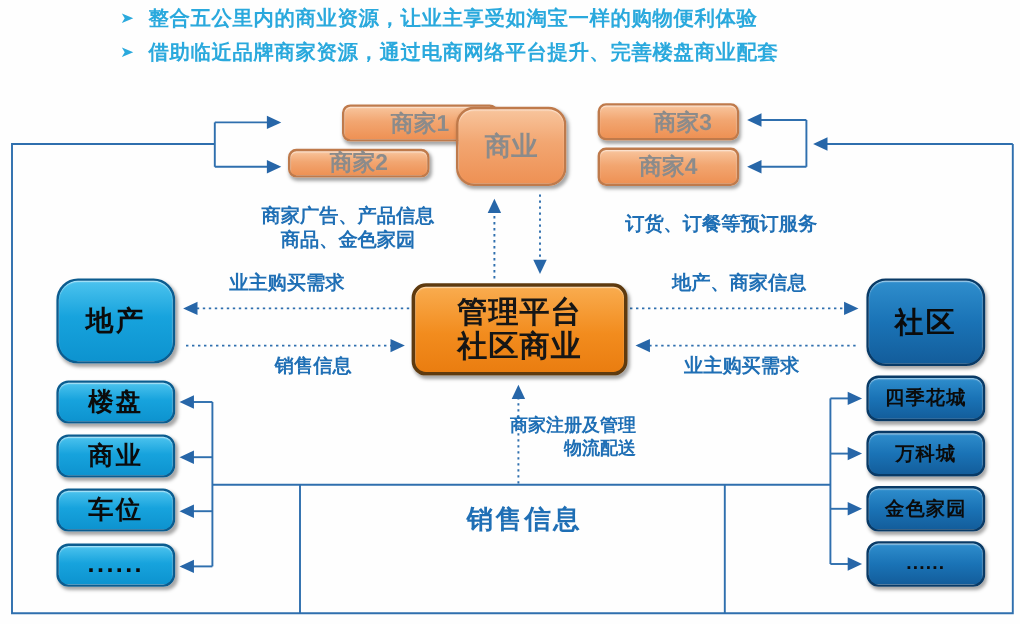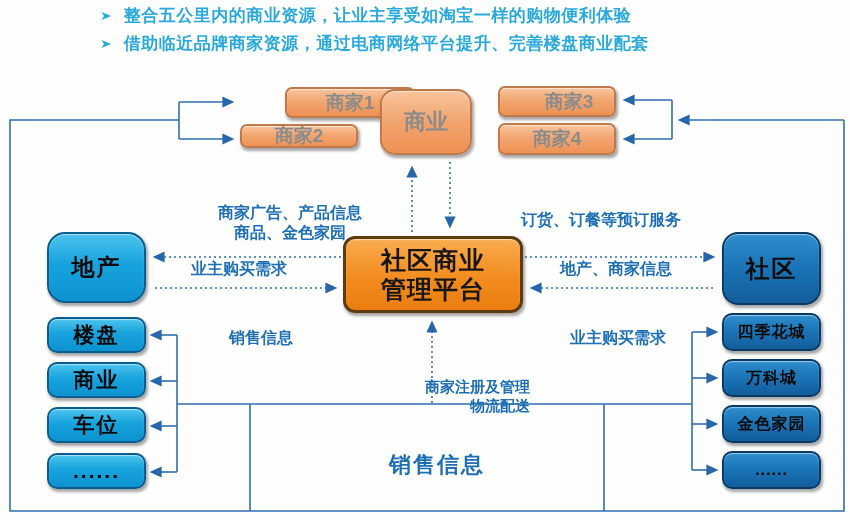--- a/index.html
+++ b/index.html
@@ -26,21 +26,21 @@
   .cyanbox{background:linear-gradient(180deg,#4cc3ee 0%,#17a3dd 45%,#0d93cf 100%);
            border:2px solid #0b5c8f;color:#0b0b0b;}
   .bluebox{background:linear-gradient(180deg,#2f8ecd 0%,#1a73b6 50%,#135d9b 100%);
            border:2px solid #093a66;color:#0b0b0b;}
   .hdr-l{border-radius:18px;font-size:23px;letter-spacing:2px;}
   .hdr-r{border-radius:16px;font-size:24px;letter-spacing:2px;}
   .item-l{border-radius:10px;font-size:21px;letter-spacing:2px;}
   .item-r{border-radius:10px;font-size:16px;letter-spacing:1px;}
 
   
-  .label{position:absolute;color:#1f6fb5;font-weight:bold;font-size:16px;text-align:center;white-space:nowrap;line-height:1.25;margin-top:32px;}
+  .label{position:absolute;color:#1f6fb5;font-weight:bold;font-size:16px;text-align:center;white-space:nowrap;line-height:1.25;}
   .label-big{font-size:22px;letter-spacing:2px;}
   .label-sm{font-size:15px;}
 </style>
 </head>
 <body>
 
 <div class="canvas">
 
   <svg class="wires" viewBox="0 0 850 520">
     <defs>
@@ -99,22 +99,22 @@
     </div>
   </div>
 
   <div class="box merchant" style="left:240px;top:87px;width:130px;height:31px;margin-left:45px;">商家1</div>
   <div class="box merchant" style="left:240px;top:124px;width:118px;height:24px;">商家2</div>
   <div class="box biz" style="left:380px;top:89px;width:92px;height:66px;">商业</div>
   <div class="box merchant" style="left:498px;top:86px;width:118px;height:31px;padding-left:24px;">商家3</div>
   <div class="box merchant" style="left:498px;top:123px;width:118px;height:32px;">商家4</div>
 
   <div class="box platform" style="left:343px;top:236px;width:180px;height:77px;">
+    <div>管理平台</div>
     <div>社区商业</div>
-    <div>管理平台</div>
   </div>
 
   <div class="box cyanbox hdr-l" style="left:47px;top:232px;width:99px;height:71px;">地产</div>
   <div class="box cyanbox item-l" style="left:47px;top:317px;width:99px;height:36px;">楼盘</div>
   <div class="box cyanbox item-l" style="left:47px;top:362px;width:99px;height:36px;">商业</div>
   <div class="box cyanbox item-l" style="left:47px;top:407px;width:99px;height:36px;">车位</div>
   <div class="box cyanbox item-l" style="left:47px;top:453px;width:99px;height:36px;">......</div>
 
   <div class="box bluebox hdr-r" style="left:722px;top:232px;width:99px;height:73px;">社区</div>
   <div class="box bluebox item-r" style="left:722px;top:313px;width:99px;height:38px;">四季花城</div>

